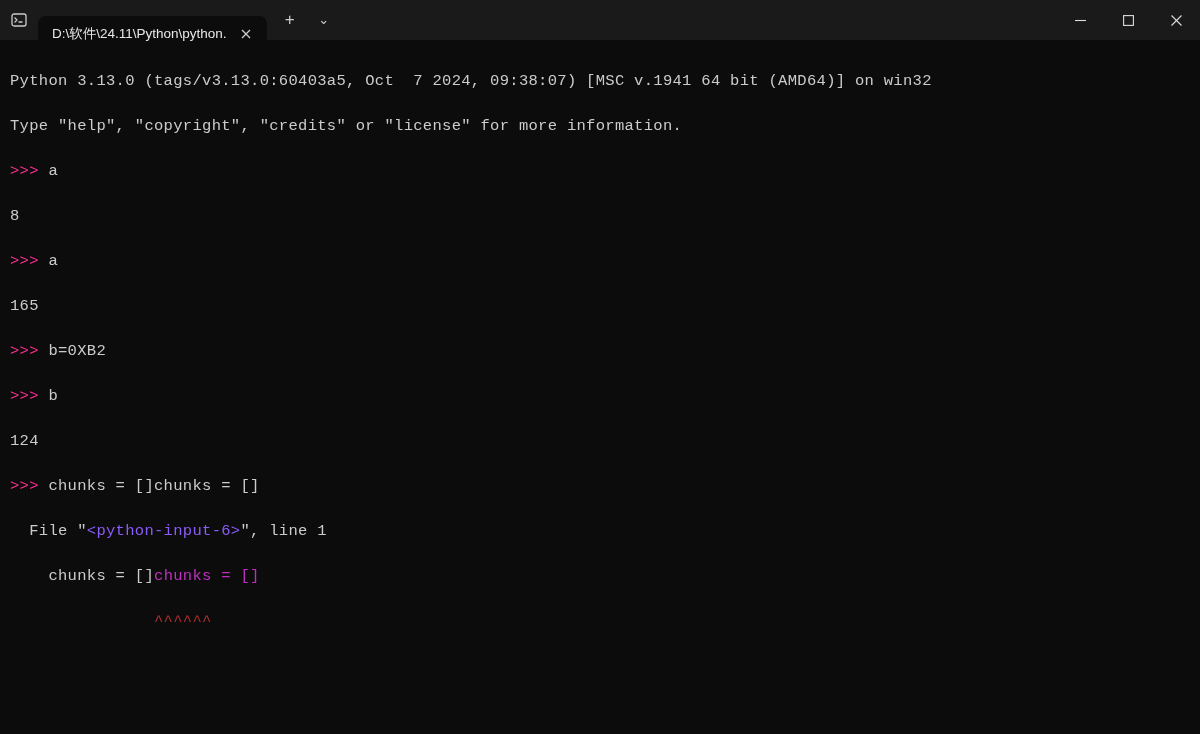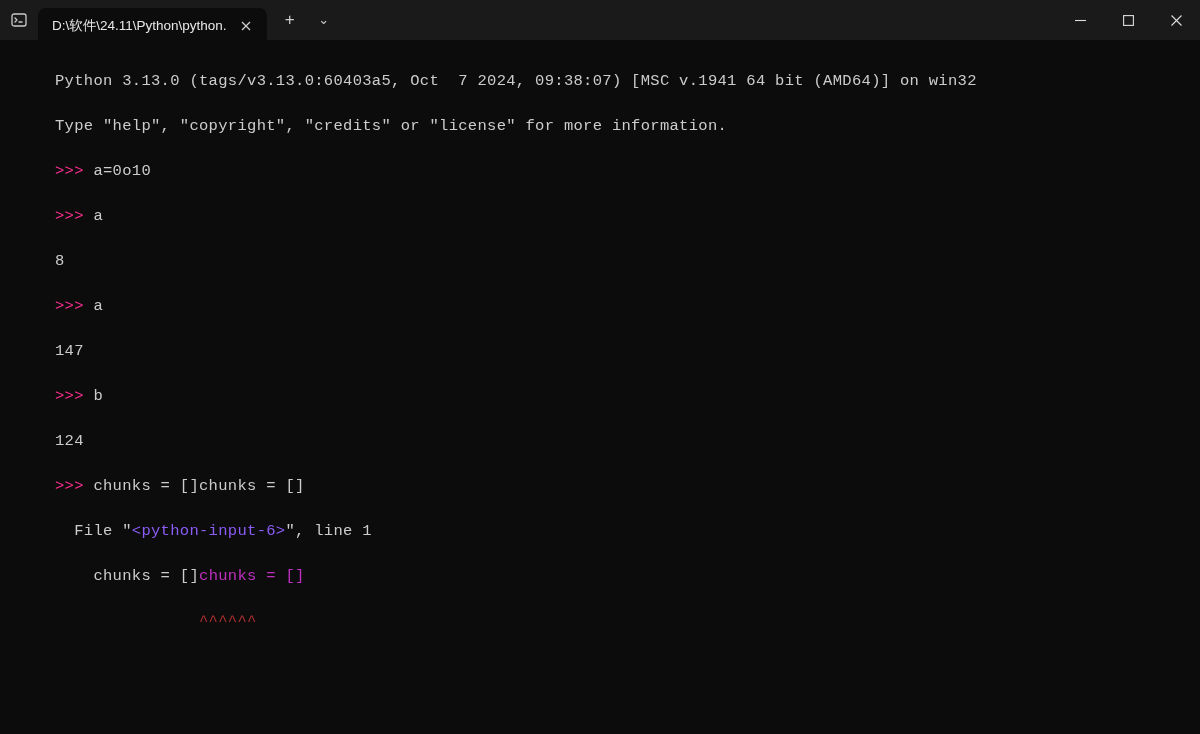--- a/index.html
+++ b/index.html
@@ -39,21 +39,21 @@
     height: 16px;
   }
   .tab {
     background: #0c0c0c;
     border-top-left-radius: 8px;
     border-top-right-radius: 8px;
     display: flex;
     align-items: center;
     padding: 0 12px 0 14px;
     gap: 10px;
-    margin-top: 8px;
+    margin-top: 16px;
     height: 36px;
     min-width: 220px;
   }
   .tab-title {
     color: #e8e8e8;
     font-size: 13.5px;
     font-family: 'Segoe UI', Tahoma, sans-serif;
     white-space: nowrap;
     overflow: hidden;
     text-overflow: ellipsis;
@@ -97,21 +97,20 @@
     color: #dddddd;
   }
   .win-btn svg { width: 11px; height: 11px; }
   .terminal {
     padding: 8px 10px;
     white-space: pre;
     letter-spacing: 0.3px;
   }
   .line {
     white-space: pre;
-    margin-left: 45px;
   }
   .prompt { color: #ff2f92; }
   .out { color: #cccccc; }
   .err-name { color: #c030c0; }
   .err-msg { color: #7a2a7a; }
   .filename { color: #8b5cf6; }
   .err-token { color: #c030c0; }
   .underline-err { color: #b03030; }
 </style>
 </head>
@@ -156,25 +155,25 @@
         <line x1="0.5" y1="0.5" x2="10.5" y2="10.5" stroke="#dddddd" stroke-width="1.1"></line>
         <line x1="10.5" y1="0.5" x2="0.5" y2="10.5" stroke="#dddddd" stroke-width="1.1"></line>
       </svg>
     </div>
   </div>
 </div>
 
 <div class="terminal">
 <div class="line out">Python 3.13.0 (tags/v3.13.0:60403a5, Oct  7 2024, 09:38:07) [MSC v.1941 64 bit (AMD64)] on win32</div>
 <div class="line out">Type "help", "copyright", "credits" or "license" for more information.</div>
-<div class="line"><span class="prompt">&gt;&gt;&gt; </span><span class="out">a=0o10</span></div>
 <div class="line"><span class="prompt">&gt;&gt;&gt; </span><span class="out">a</span></div>
 <div class="line out">8</div>
 <div class="line"><span class="prompt">&gt;&gt;&gt; </span><span class="out">a</span></div>
-<div class="line out">147</div>
+<div class="line out">165</div>
+<div class="line"><span class="prompt">&gt;&gt;&gt; </span><span class="out">b=0XB2</span></div>
 <div class="line"><span class="prompt">&gt;&gt;&gt; </span><span class="out">b</span></div>
 <div class="line out">124</div>
 <div class="line"><span class="prompt">&gt;&gt;&gt; </span><span class="out">chunks = []chunks = []</span></div>
 <div class="line"><span class="out">  File "</span><span class="filename">&lt;python-input-6&gt;</span><span class="out">", line 1</span></div>
 <div class="line"><span class="out">    chunks = []</span><span class="err-token">chunks = []</span></div>
 <div class="line underline-err">               ^^^^^^</div>
 <div class="line"><span class="err-name"></span><span class="out"></span><span class="err-msg"></span></div>
 
 
 

